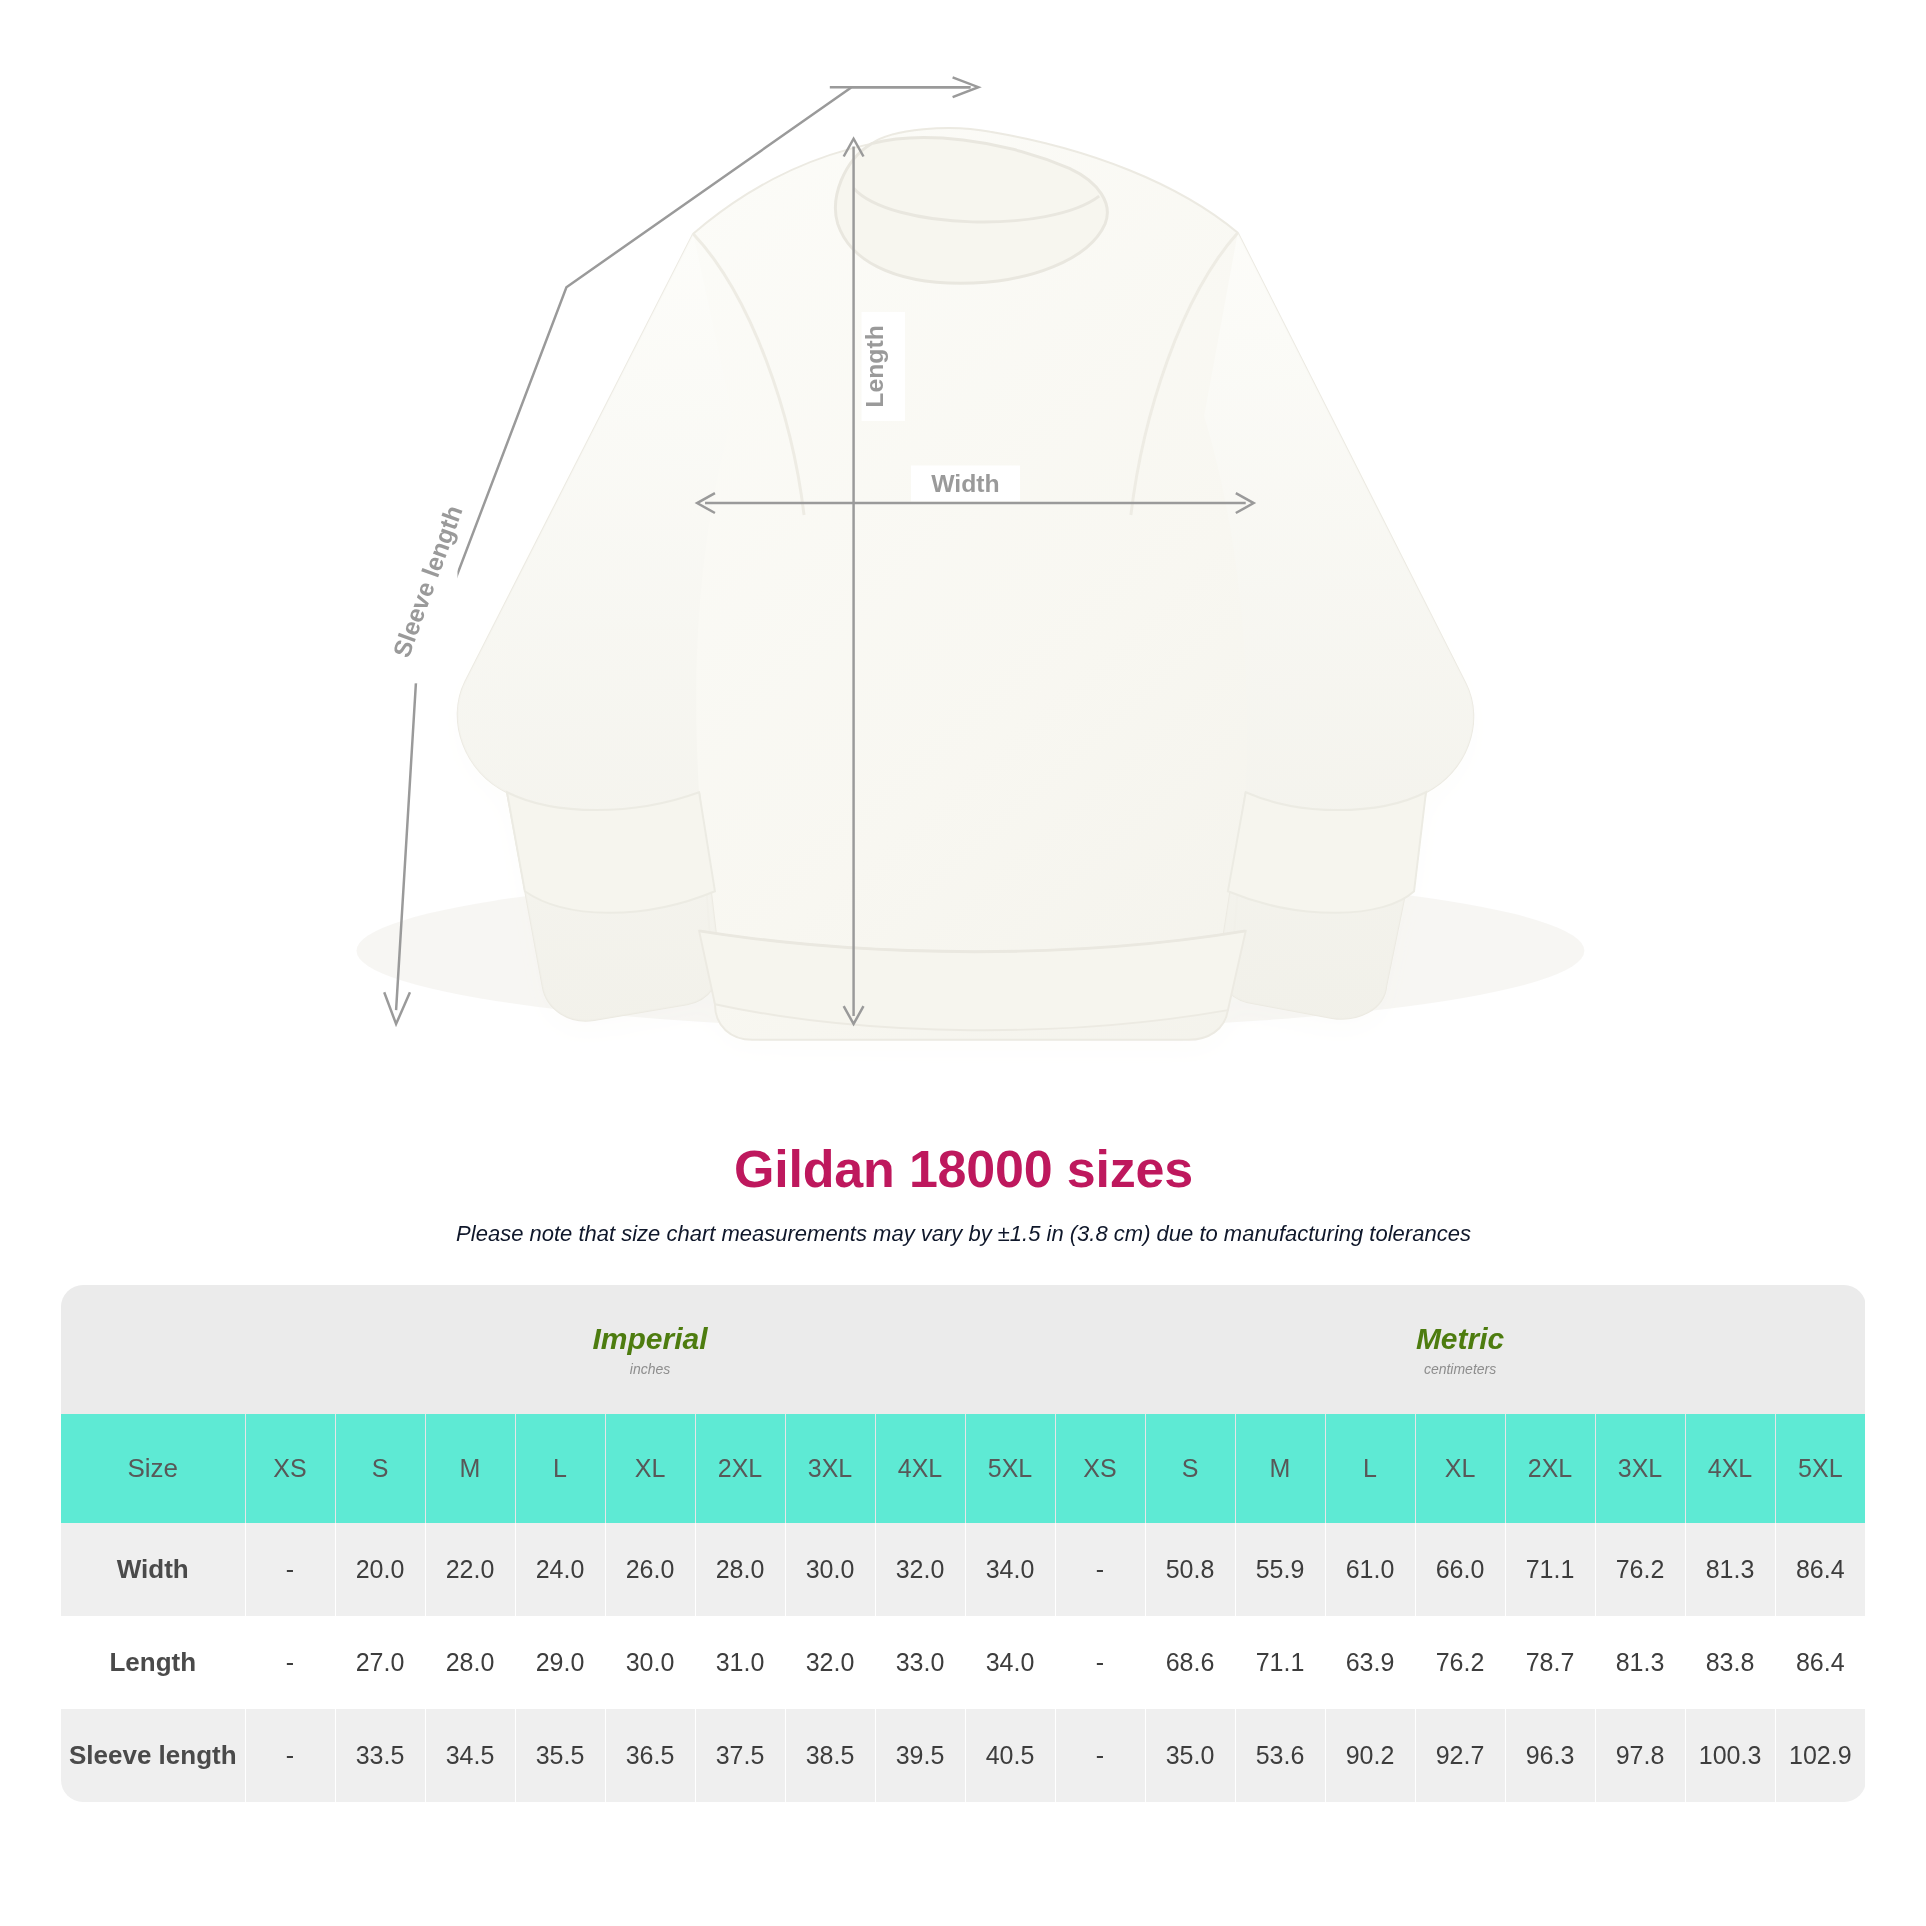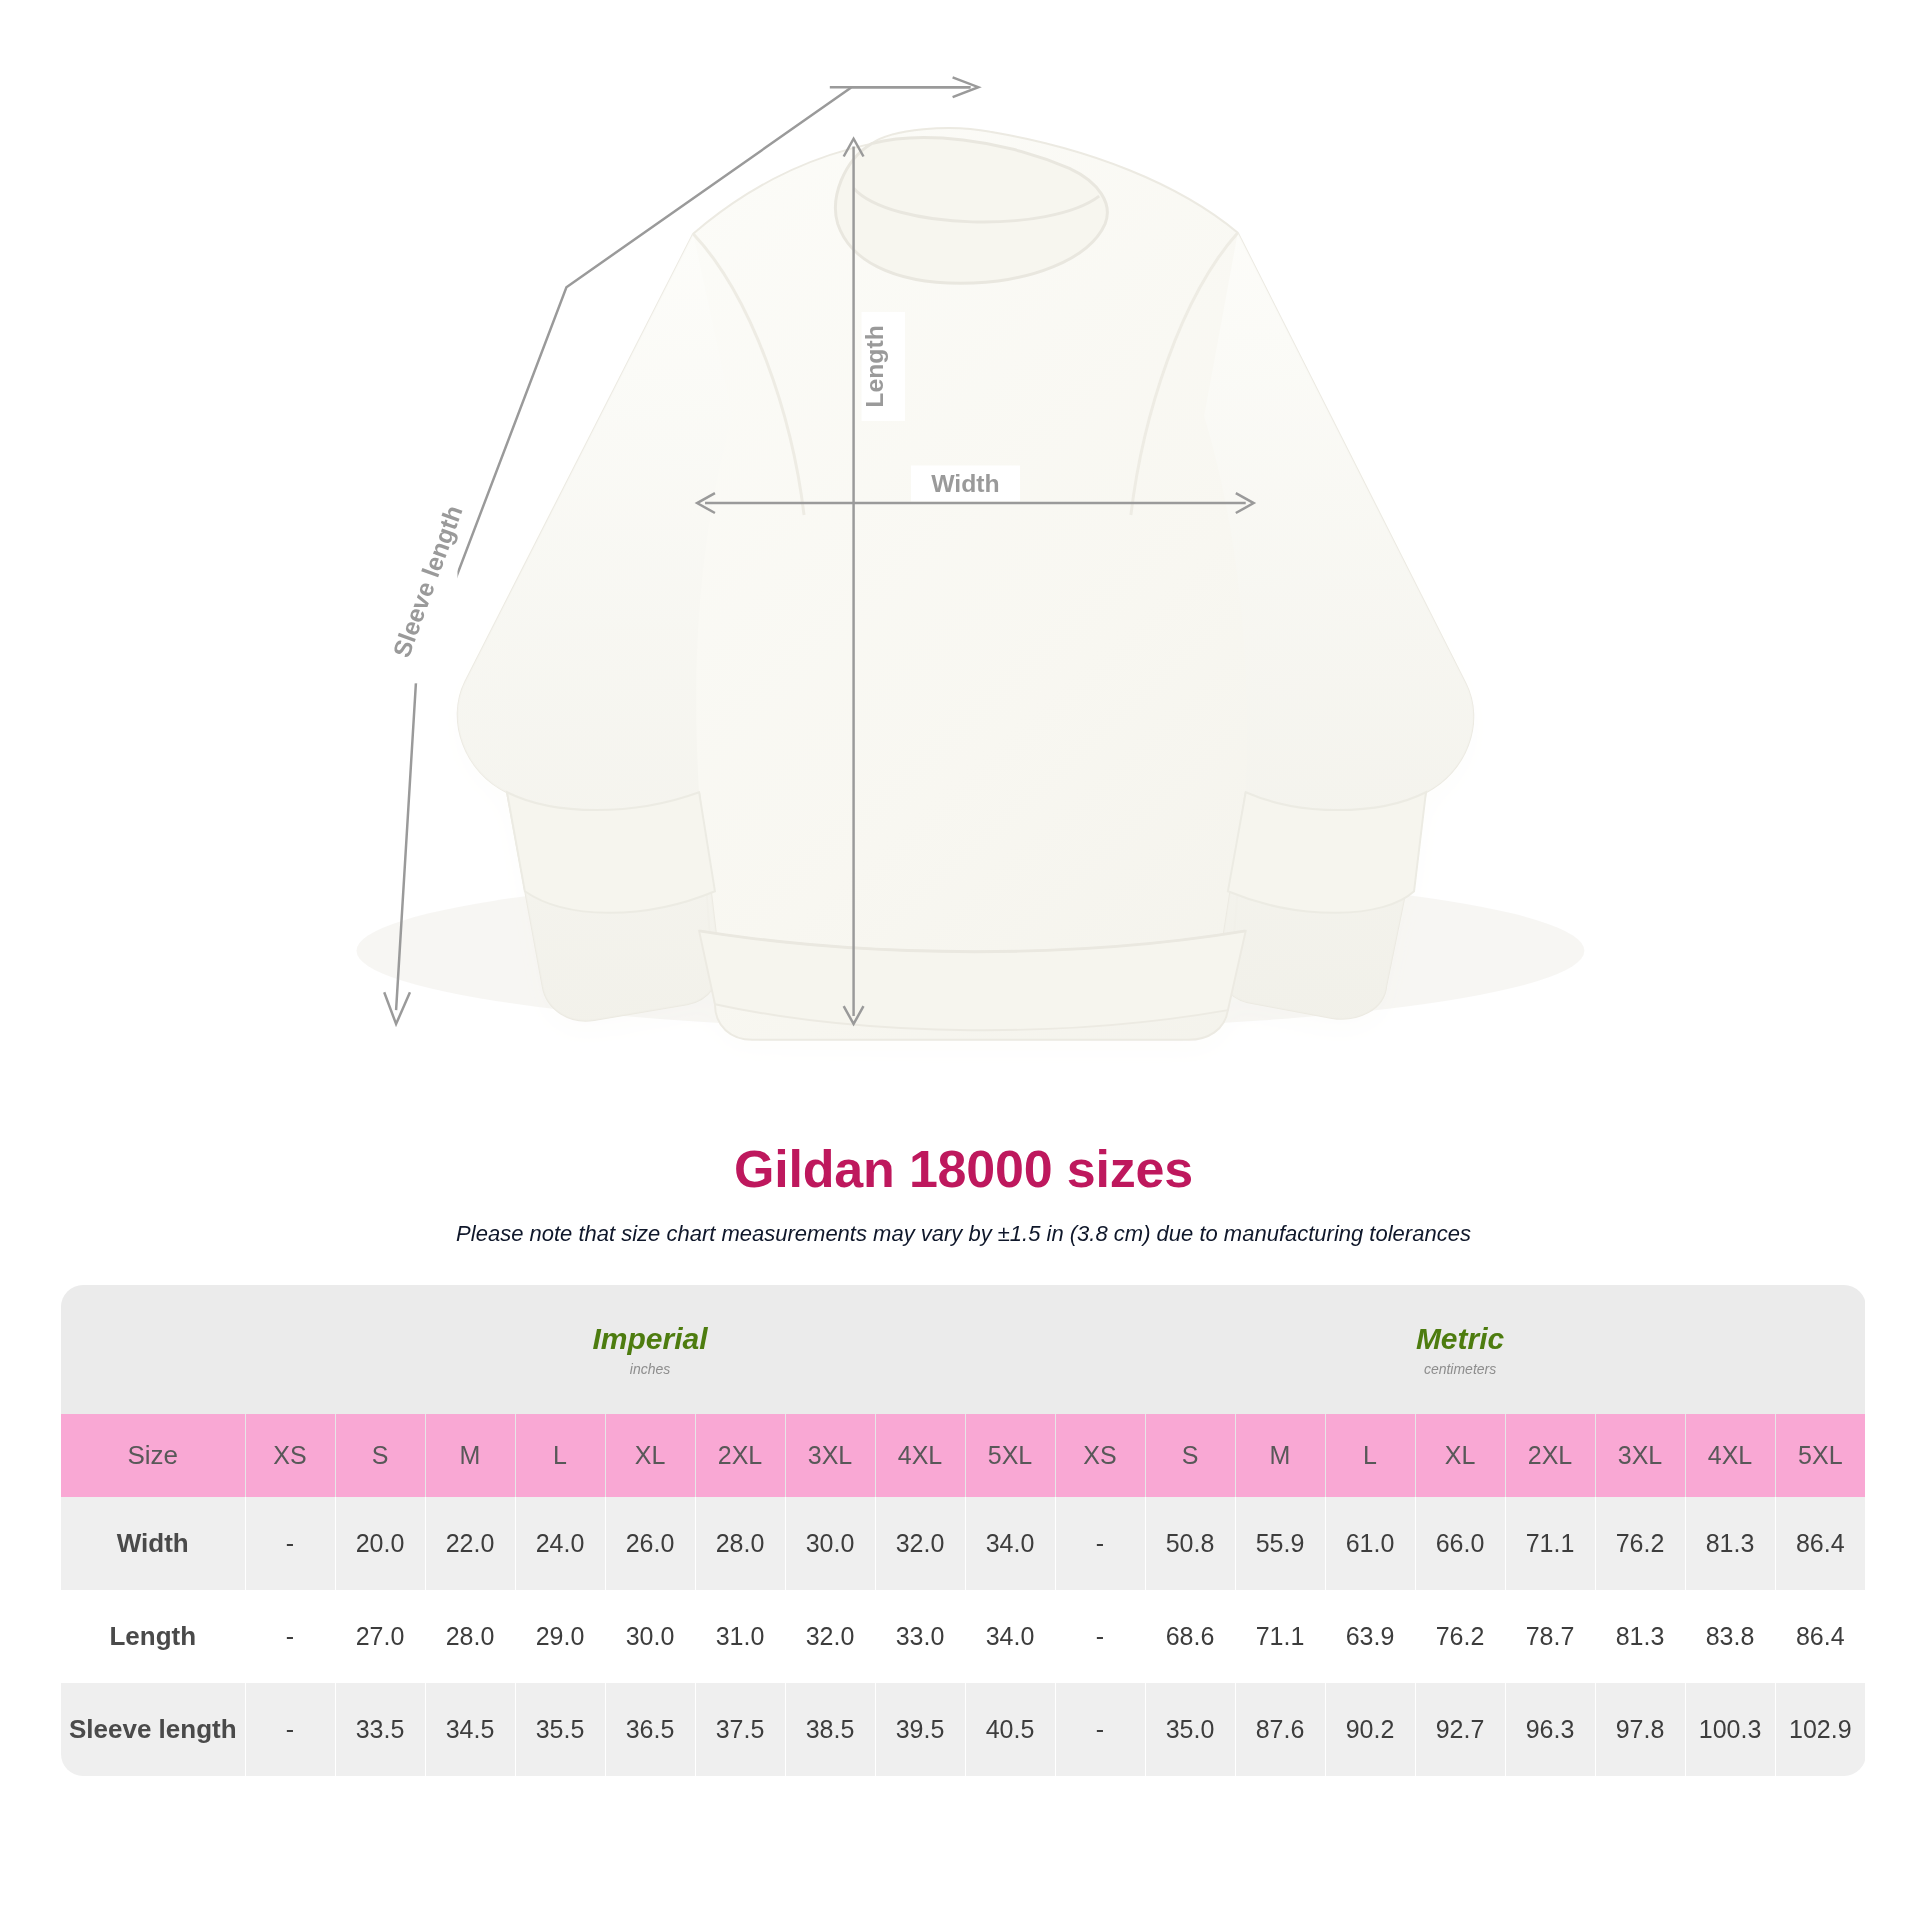--- a/index.html
+++ b/index.html
@@ -84,22 +84,22 @@
     line-height: 1.15;
   }
   .sys-unit {
     font-size: 14px;
     font-style: italic;
     color: #8d8d8d;
     margin-top: 4px;
   }
   
   .head-row td {
-    height: 83px;
-    background: #f9a8d4;
+    height: 109px;
+    background: #5eead4;
     font-size: 25px;
     color: #585858;
     font-weight: bold;
     border-right: 1px solid #e6e6e6;
   }
   .head-row td:last-child { border-right: none; }
   .head-row td.rowlabel {
     font-size: 26px;
     border-right: 1px solid #e6e6e6;
   }
@@ -348,21 +348,21 @@
           <td>33.5</td>
           <td>34.5</td>
           <td>35.5</td>
           <td>36.5</td>
           <td>37.5</td>
           <td>38.5</td>
           <td>39.5</td>
           <td>40.5</td>
           <td>-</td>
           <td>35.0</td>
-          <td>87.6</td>
+          <td>53.6</td>
           <td>90.2</td>
           <td>92.7</td>
           <td>96.3</td>
           <td>97.8</td>
           <td>100.3</td>
           <td>102.9</td>
         </tr>
       </tbody>
     </table>
   </div>

